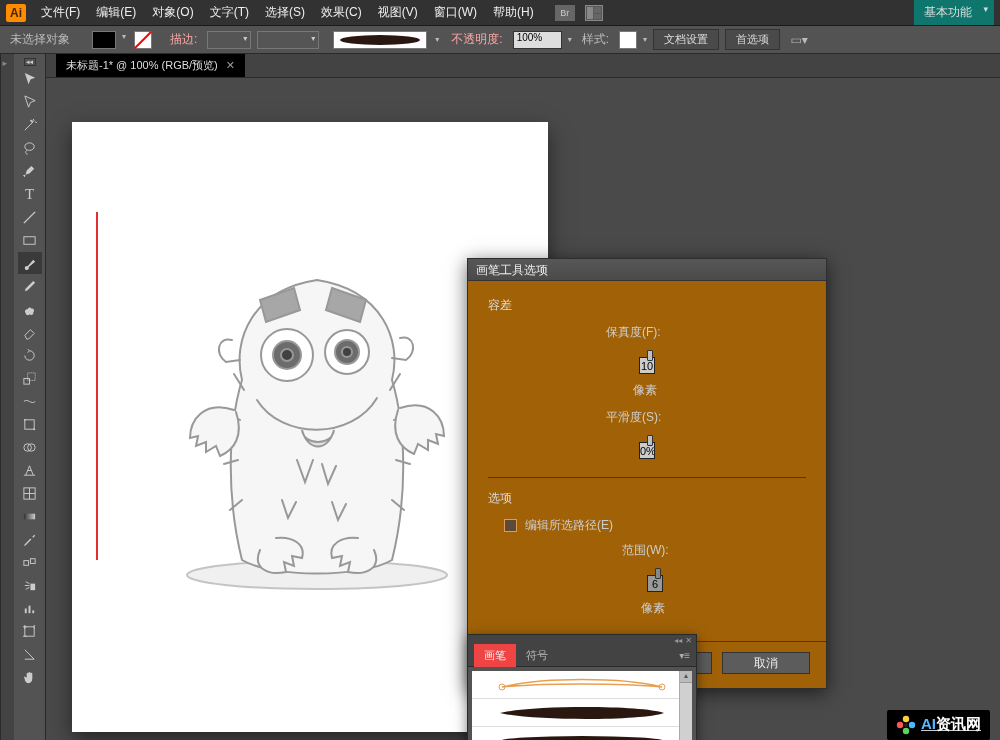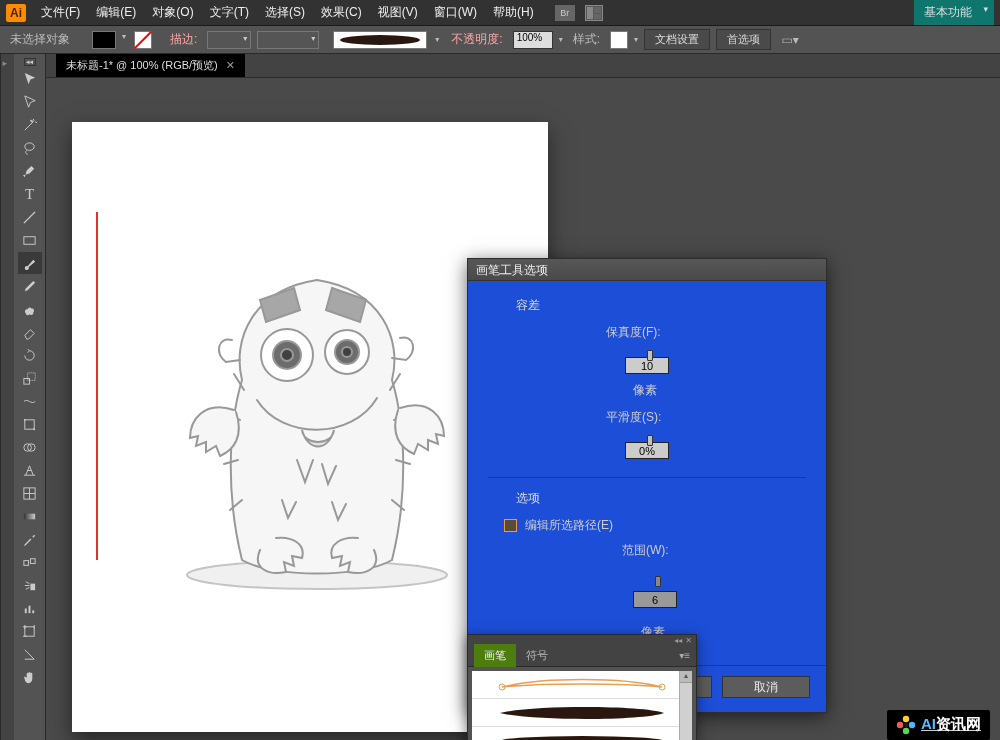--- a/index.html
+++ b/index.html
@@ -22,21 +22,21 @@
 .opt-label.orange { color: #fca5a5; }
 .swatch { width: 24px; height: 18px; background: #000; border: 1px solid #777; position: relative; }
 .swatch:after { content: "▾"; position: absolute; right: -11px; font-size: 8px; color: #bbb; }
 .none-swatch { width: 18px; height: 18px; background: #fff; border: 1px solid #777; position: relative; margin-left: 12px; margin-right: 8px; }
 .none-swatch:before { content: ""; position: absolute; width: 24px; height: 2px; background: #f00; transform: rotate(-45deg); top: 7px; left: -4px; }
 .opt-combo { height: 18px; background: #555; border: 1px solid #777; min-width: 44px; position: relative; padding: 1px 14px 1px 4px; font-size: 10px; }
 .opt-combo:after { content: "▾"; position: absolute; right: 3px; top: 2px; font-size: 8px; }
 .brush-preset { width: 94px; height: 18px; background: #fff; border: 1px solid #777; display: flex; align-items: center; justify-content: center; position: relative; }
 .brush-preset svg { width: 82px; height: 12px; }
 .brush-preset:after { content: "▾"; position: absolute; right: -13px; font-size: 8px; color: #bbb; }
-.opt-input { width: 40px; height: 18px; background: #ddd; border: 1px solid #333; color: #000; font-size: 10px; padding: 0 3px; text-align: left; }
+.opt-input { width: 49px; height: 18px; background: #ddd; border: 1px solid #333; color: #000; font-size: 10px; padding: 0 3px; text-align: left; }
 .style-sw { width: 18px; height: 18px; background: #fff; border: 1px solid #777; }
 .opt-btn { padding: 2px 10px; background: #4a4a4a; border: 1px solid #333; color: #ddd; font-size: 11px; }
 .panel-icon { width: 18px; height: 16px; margin-left: 4px; display: inline-flex; align-items: center; justify-content: center; color: #bbb; }
 
 
 .main { flex: 1; display: flex; overflow: hidden; position: relative; background: #4a4a4a; }
 .toolcol { width: 32px; background: #535353; display: flex; flex-direction: column; align-items: center; padding-top: 4px; border-right: 1px solid #2a2a2a; }
 .tool { width: 24px; height: 22px; display: flex; align-items: center; justify-content: center; color: #ccc; font-size: 14px; margin-bottom: 1px; }
 .tool.active { background: #3a3a3a; }
 .tool svg { width: 15px; height: 15px; }
@@ -45,47 +45,47 @@
 .docarea { flex: 1; display: flex; flex-direction: column; background: #4a4a4a; }
 .doctabs { height: 24px; background: #434343; display: flex; align-items: flex-end; padding-left: 10px; border-bottom: 1px solid #2a2a2a; }
 .doctab { padding: 4px 10px; background: #000000; color: #ddd; font-size: 11px; display: flex; align-items: center; gap: 8px; }
 .doctab .close { font-size: 11px; color: #999; }
 .canvas-wrap { flex: 1; background: #4a4a4a; padding: 44px 0 0 26px; position: relative; }
 .canvas { width: 476px; height: 610px; background: #fff; box-shadow: 0 8px 20px rgba(0,0,0,.5); position: relative; }
 .red-line { position: absolute; left: 24px; top: 90px; width: 2px; height: 348px; background: #e03030; }
 .sketch { position: absolute; left: 60px; top: 58px; width: 370px; height: 430px; opacity: .86; }
 
 
-.dialog { position: absolute; left: 467px; top: 204px; width: 360px; background: #1d4ed8; border: 1px solid #2e2e2e; box-shadow: 0 4px 18px rgba(0,0,0,.6); }
+.dialog { position: absolute; left: 467px; top: 204px; width: 360px; background: #a16207; border: 1px solid #2e2e2e; box-shadow: 0 4px 18px rgba(0,0,0,.6); }
 .dlg-title { height: 22px; background: linear-gradient(#575757,#4a4a4a); border-bottom: 1px solid #333; padding: 3px 8px; font-size: 12px; color: #eee; }
 .dlg-body { padding: 16px 20px 14px; }
-.grp-label { color: #ddd; margin-bottom: 10px; margin-left: 28px; }
+.grp-label { color: #ddd; margin-bottom: 10px; }
 .row { display: flex; align-items: center; margin-bottom: 10px; gap: 8px; flex-direction: column; }
 .row-label { width: 82px; color: #ccc; }
 .slider { flex: 1; position: relative; height: 14px; }
 .slider-track { position: absolute; top: 6px; left: 0; right: 0; height: 2px; background: #333; }
 .slider-thumb { position: absolute; top: 1px; width: 6px; height: 11px; background: #c0c0c0; border: 1px solid #333; border-radius: 1px; }
-.num-input { width: 44px; height: 17px; background: #ccc; border: 1px solid #222; color: #000; font-size: 11px; text-align: center; }
+.num-input { width: 16px; height: 17px; background: #ccc; border: 1px solid #222; color: #000; font-size: 11px; text-align: center; }
 .unit { color: #ccc; width: 28px; }
 .sep { height: 1px; background: #3a3a3a; margin: 10px 0 12px; }
 .chk-row { display: flex; align-items: center; gap: 8px; margin-bottom: 8px; margin-left: 16px; }
 .chk { width: 13px; height: 13px; border: 1px solid #333; background: #666; display: inline-flex; align-items: center; justify-content: center; }
 .chk.checked:after { content: "✔"; font-size: 10px; color: #eee; }
 .chk.orange { border: 1px solid #e89850; background: #5a4a3a; }
-.disabled { color: #888; gap: 16px; }
+.disabled { color: #888; }
 .dlg-buttons { display: flex; justify-content: flex-end; gap: 10px; padding: 10px 16px 14px; border-top: 1px solid #3a3a3a; }
 .dlg-btn { width: 88px; height: 22px; background: #5c5c5c; border: 1px solid #333; color: #eee; font-size: 12px; }
 
 
 .panel { position: absolute; left: 467px; top: 580px; width: 230px; background: #535353; border: 1px solid #2a2a2a; box-shadow: 0 3px 12px rgba(0,0,0,.5); }
 .panel-topstrip { height: 10px; background: #434343; display: flex; justify-content: flex-end; align-items: center; padding-right: 4px; gap: 3px; }
 .panel-topstrip span { font-size: 8px; color: #999; }
 .panel-tabs { height: 22px; background: #434343; display: flex; align-items: center; padding-left: 6px; gap: 0; border-bottom: 1px solid #2a2a2a; position: relative; }
 .ptab { padding: 4px 10px; color: #bbb; font-size: 11px; }
-.ptab.active { background: #4d7c0f; color: #eee; }
+.ptab.active { background: #ef4444; color: #eee; }
 .panel-menu { position: absolute; right: 6px; font-size: 10px; color: #aaa; }
 .brush-list { background: #fff; margin: 4px; height: 86px; overflow: hidden; position: relative; }
 .brush-row { height: 28px; border-bottom: 1px solid #ddd; display: flex; align-items: center; justify-content: center; }
 .brush-row svg { width: 180px; height: 20px; }
 .brush-list .scroll { position: absolute; right: 0; top: 0; bottom: 0; width: 13px; background: #d0d0d0; border-left: 1px solid #aaa; }
 .brush-list .scroll .sbtn { height: 12px; background: #bbb; border-bottom: 1px solid #999; text-align: center; font-size: 8px; color: #555; }
 
 
 .wm { position: absolute; right: 10px; bottom: 0; background: #000; padding: 5px 9px; display: flex; align-items: flex-start; gap: 5px; border-radius: 2px; text-decoration: underline; }
 .wm-flower { width: 20px; height: 20px; }

